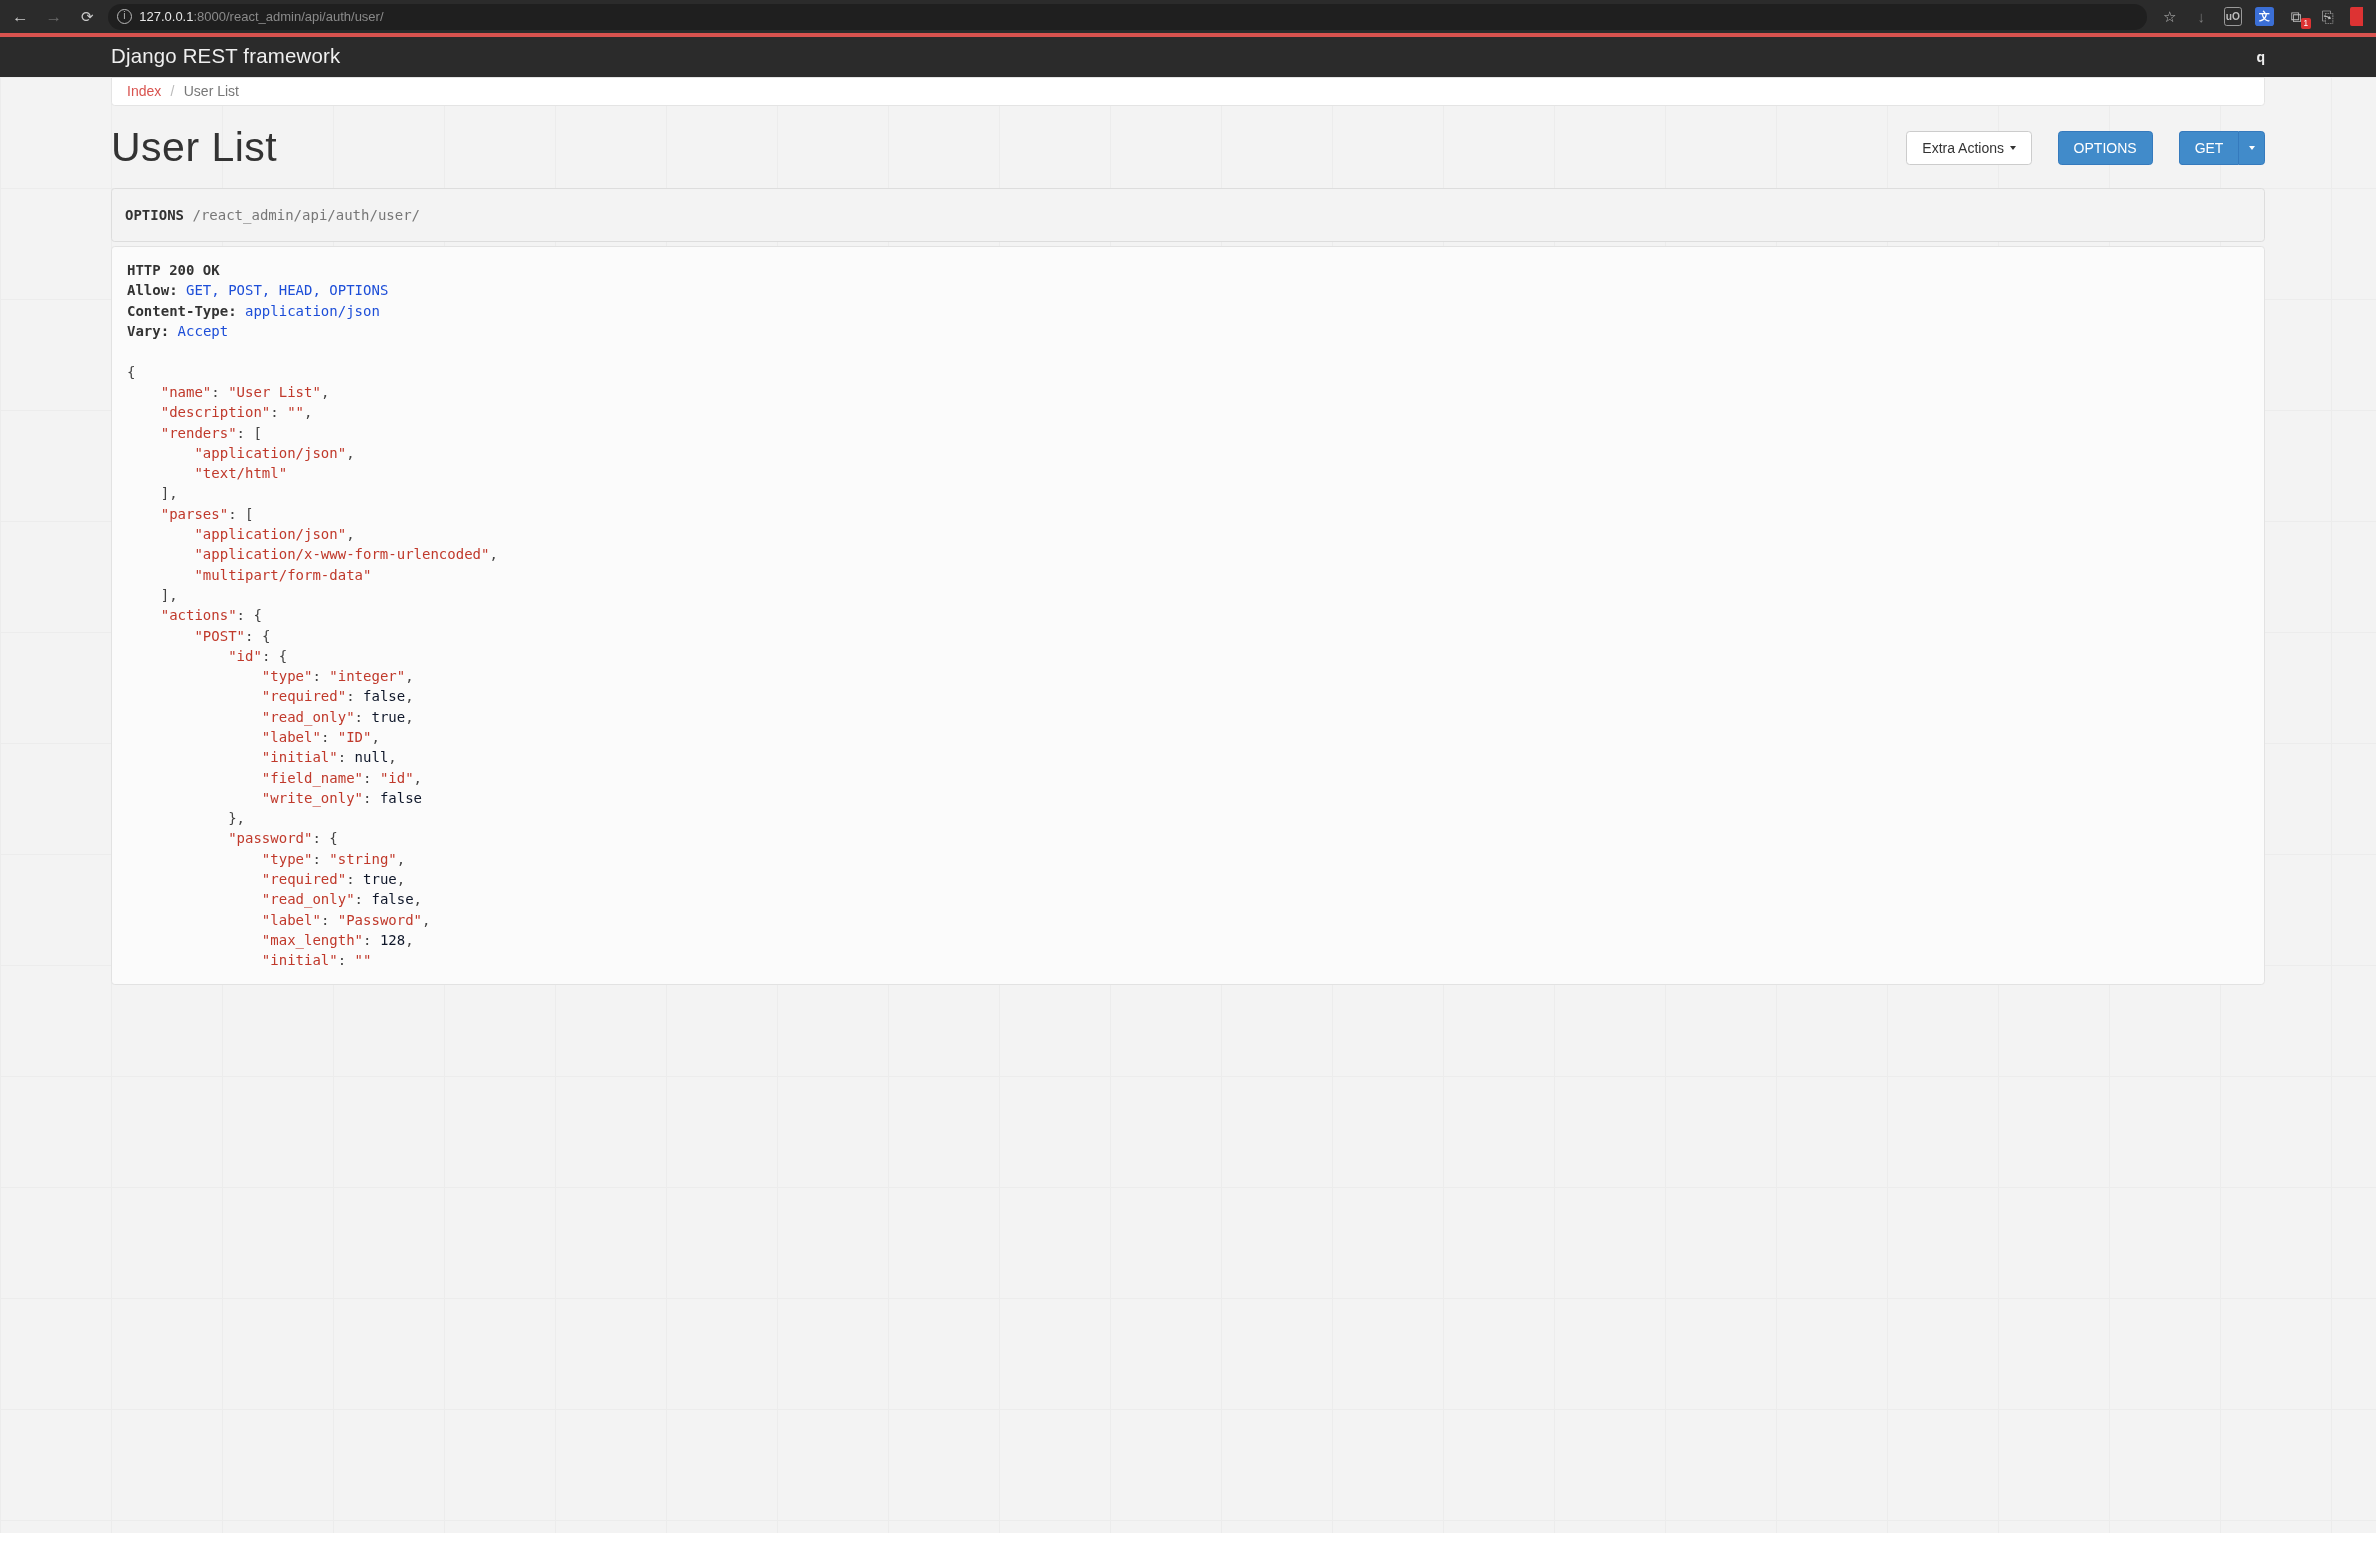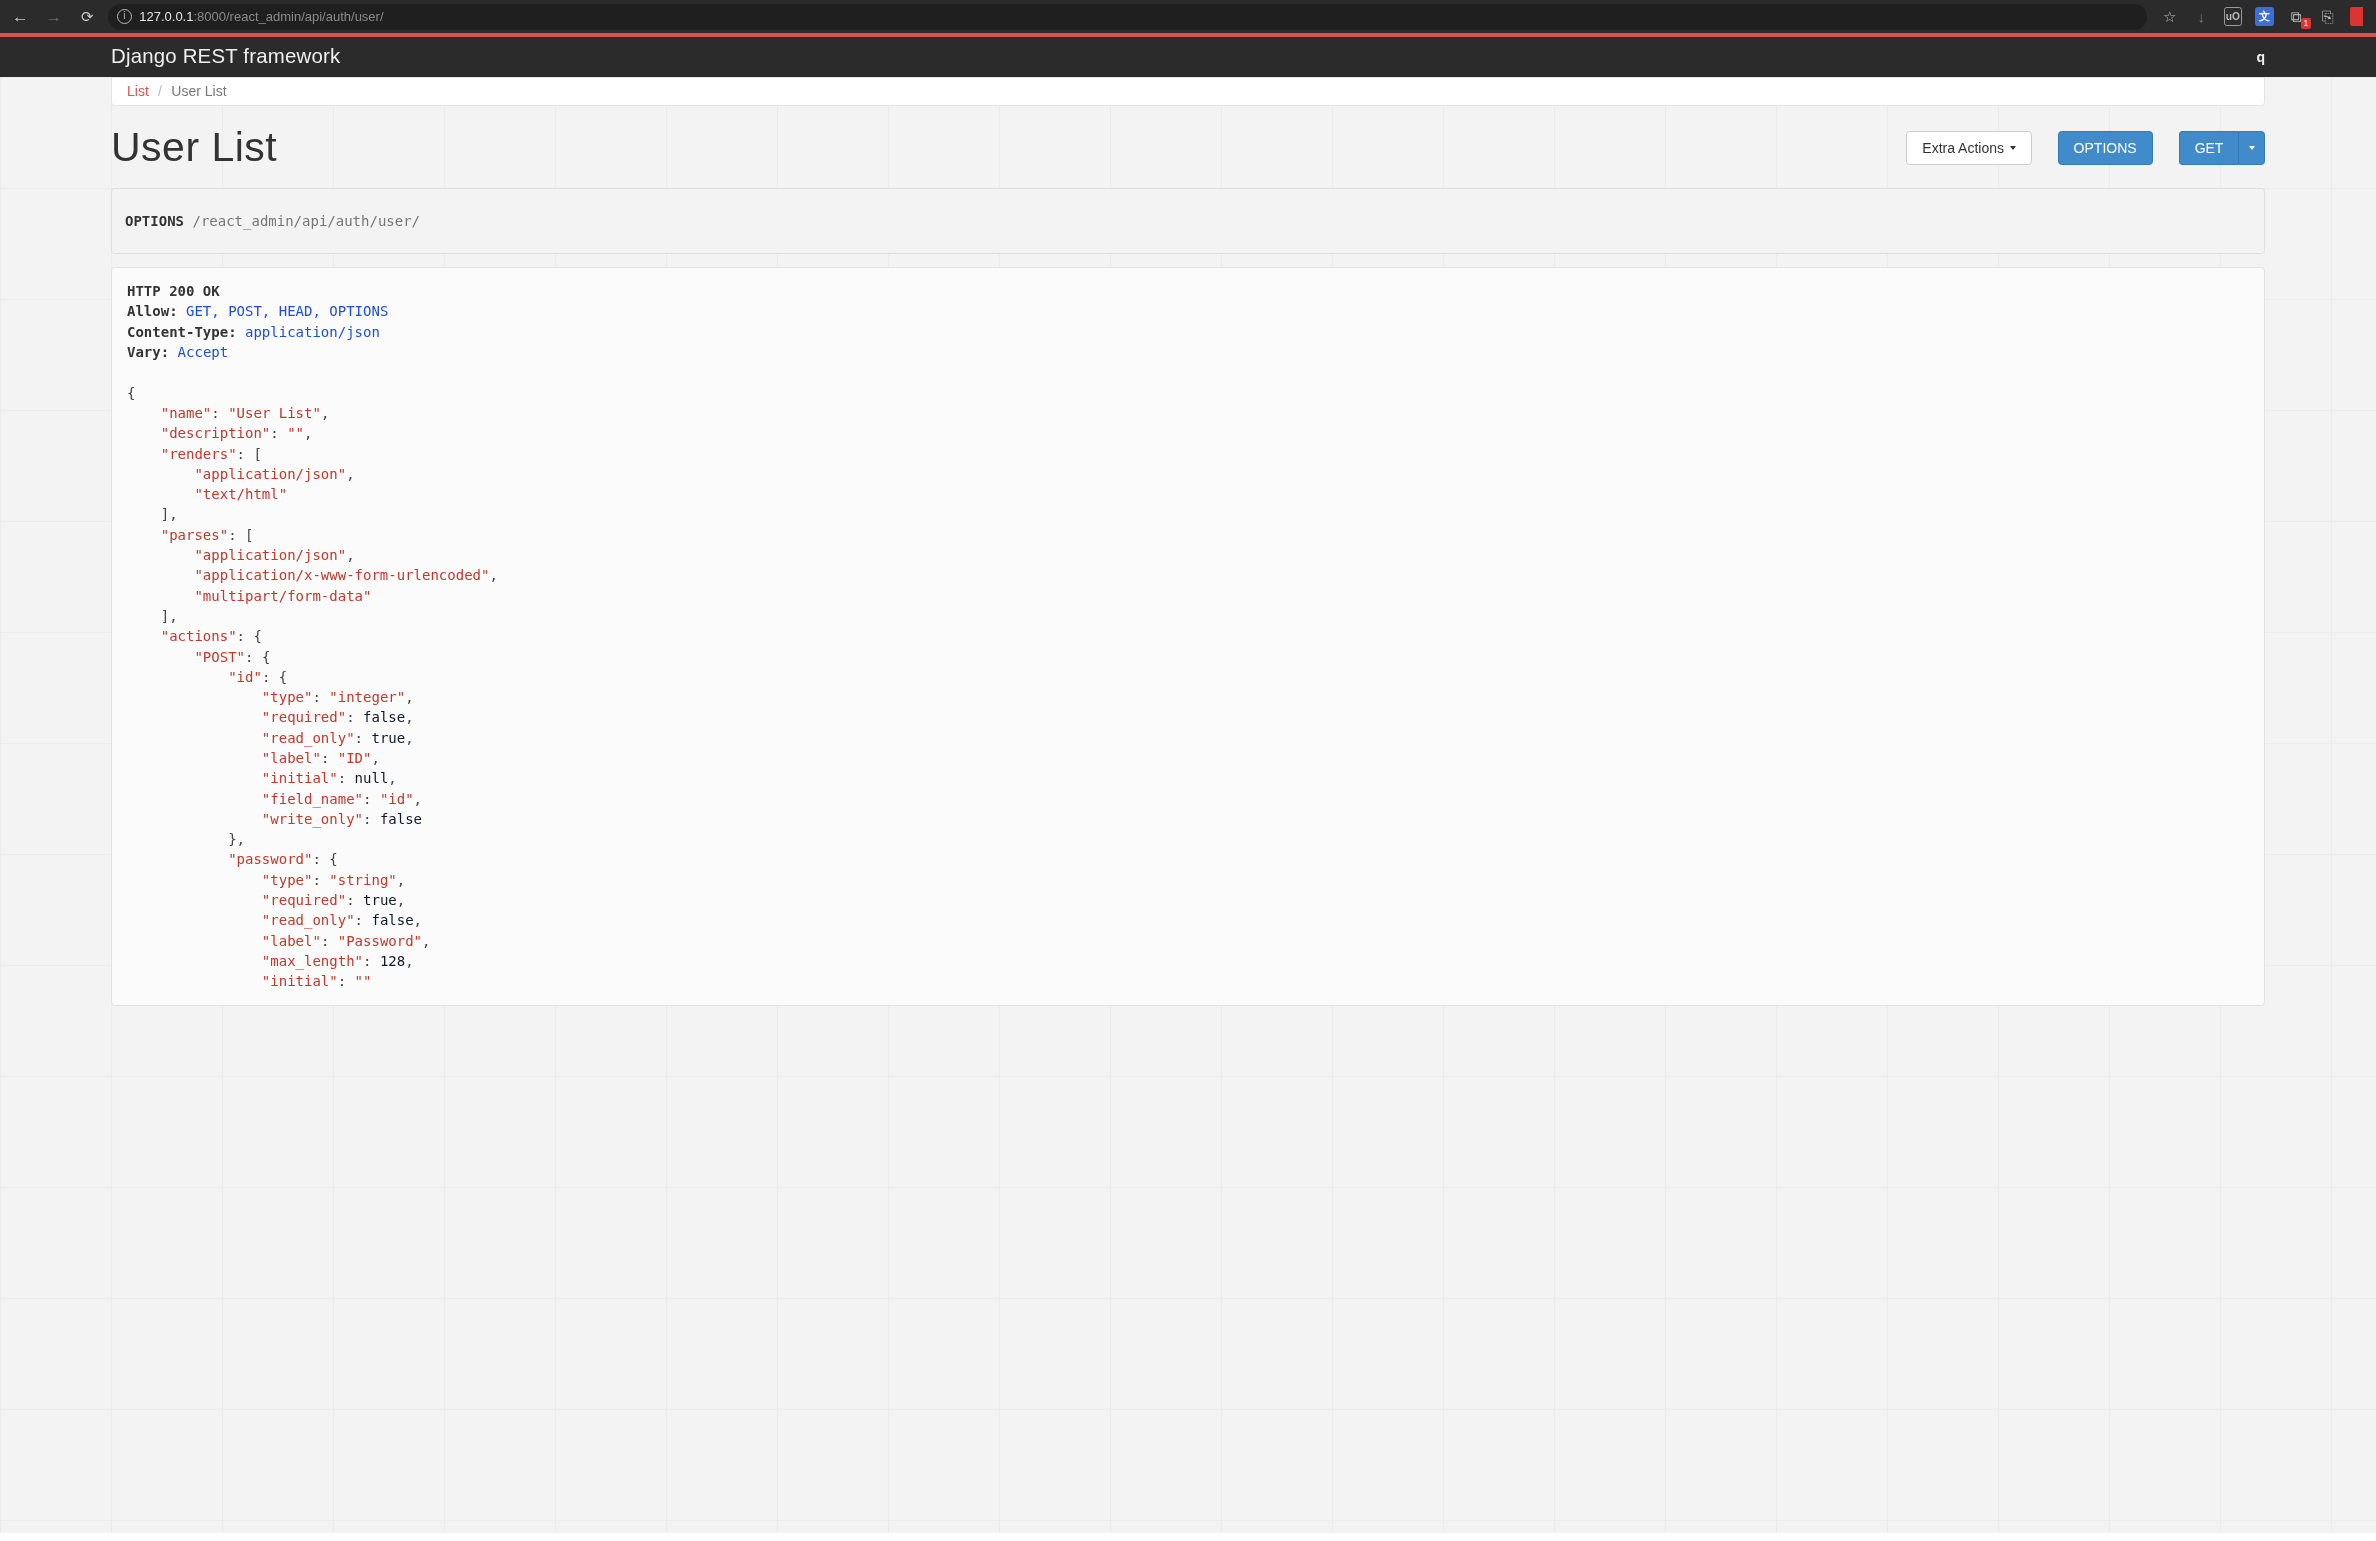--- a/index.html
+++ b/index.html
@@ -100,25 +100,25 @@
   .btn-primary { background:#418bca; border:0.9px solid #357abd; color:#fff; }
   .btn-primary.split-left { border-radius:3.7px 0 0 3.7px; border-right:none;}
   .btn-primary.split-right { border-radius:0 3.7px 3.7px 0; padding:7.4px 9.3px;}
   .btn-group { display:inline-flex; }
   .caret { width:0;height:0;border-left:3.7px solid transparent;border-right:3.7px solid transparent;border-top:4.6px solid currentColor; display:inline-block;}
 
   .req-bar {
     background:#f3f3f3;
     border:0.9px solid #ddd;
     border-radius:3.7px;
-    padding:24px 13px;
+    padding:18px 13px;
     font-family: Menlo, Consolas, monospace;
     font-size:14px;
     color:#555;
-    margin-bottom:13px;
+    margin-bottom:4px;
   }
   .req-bar .method { font-weight:700; color:#333; }
   .req-bar .path { color:#777; }
 
   .resp-panel {
     background:#fbfbfb;
     border:0.9px solid #e2e2e2;
     border-radius:3.7px;
     padding:13px 15px;
   }
@@ -167,21 +167,21 @@
 <div class="accent-bar"></div>
 
 <div class="drf-header">
   <div class="drf-title">Django REST framework</div>
   <div class="drf-user">q</div>
 </div>
 
 <div class="page-bg">
 
   <div class="breadcrumb">
-    <a href="#">List</a>
+    <a href="#">Index</a>
     <span class="sep">/</span>
     <span>User List</span>
   </div>
 
   <div class="title-row">
     <h1 class="page-title">User List</h1>
     <div class="actions">
       <div class="btn btn-default">
         <span>Extra Actions</span>
         <span class="caret"></span>

